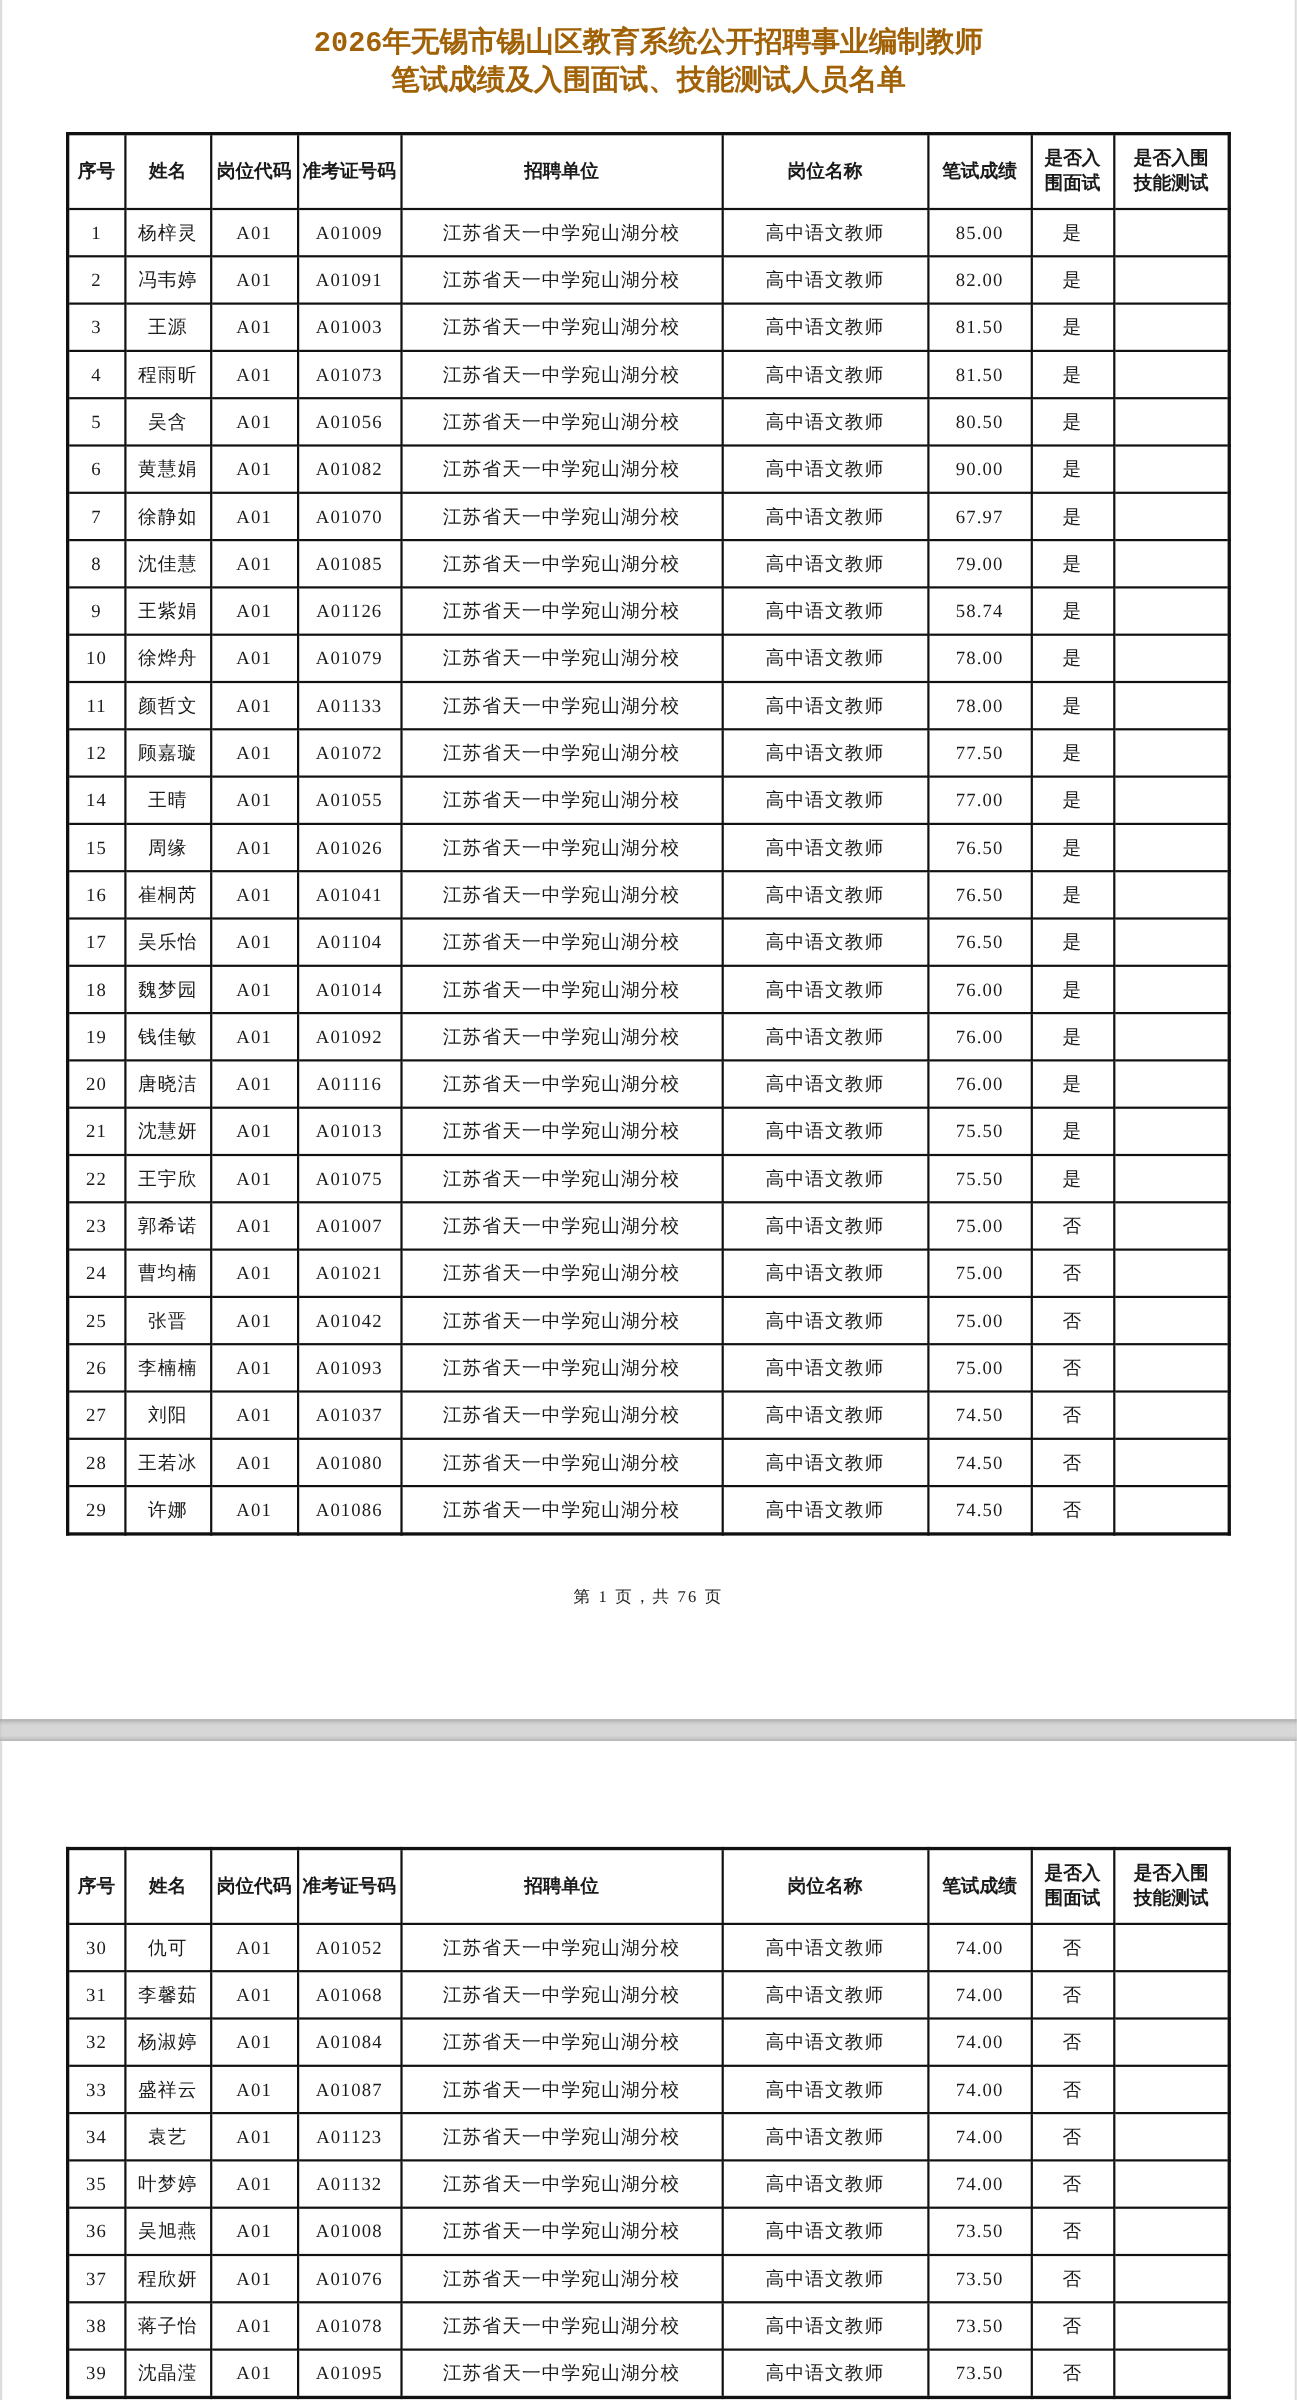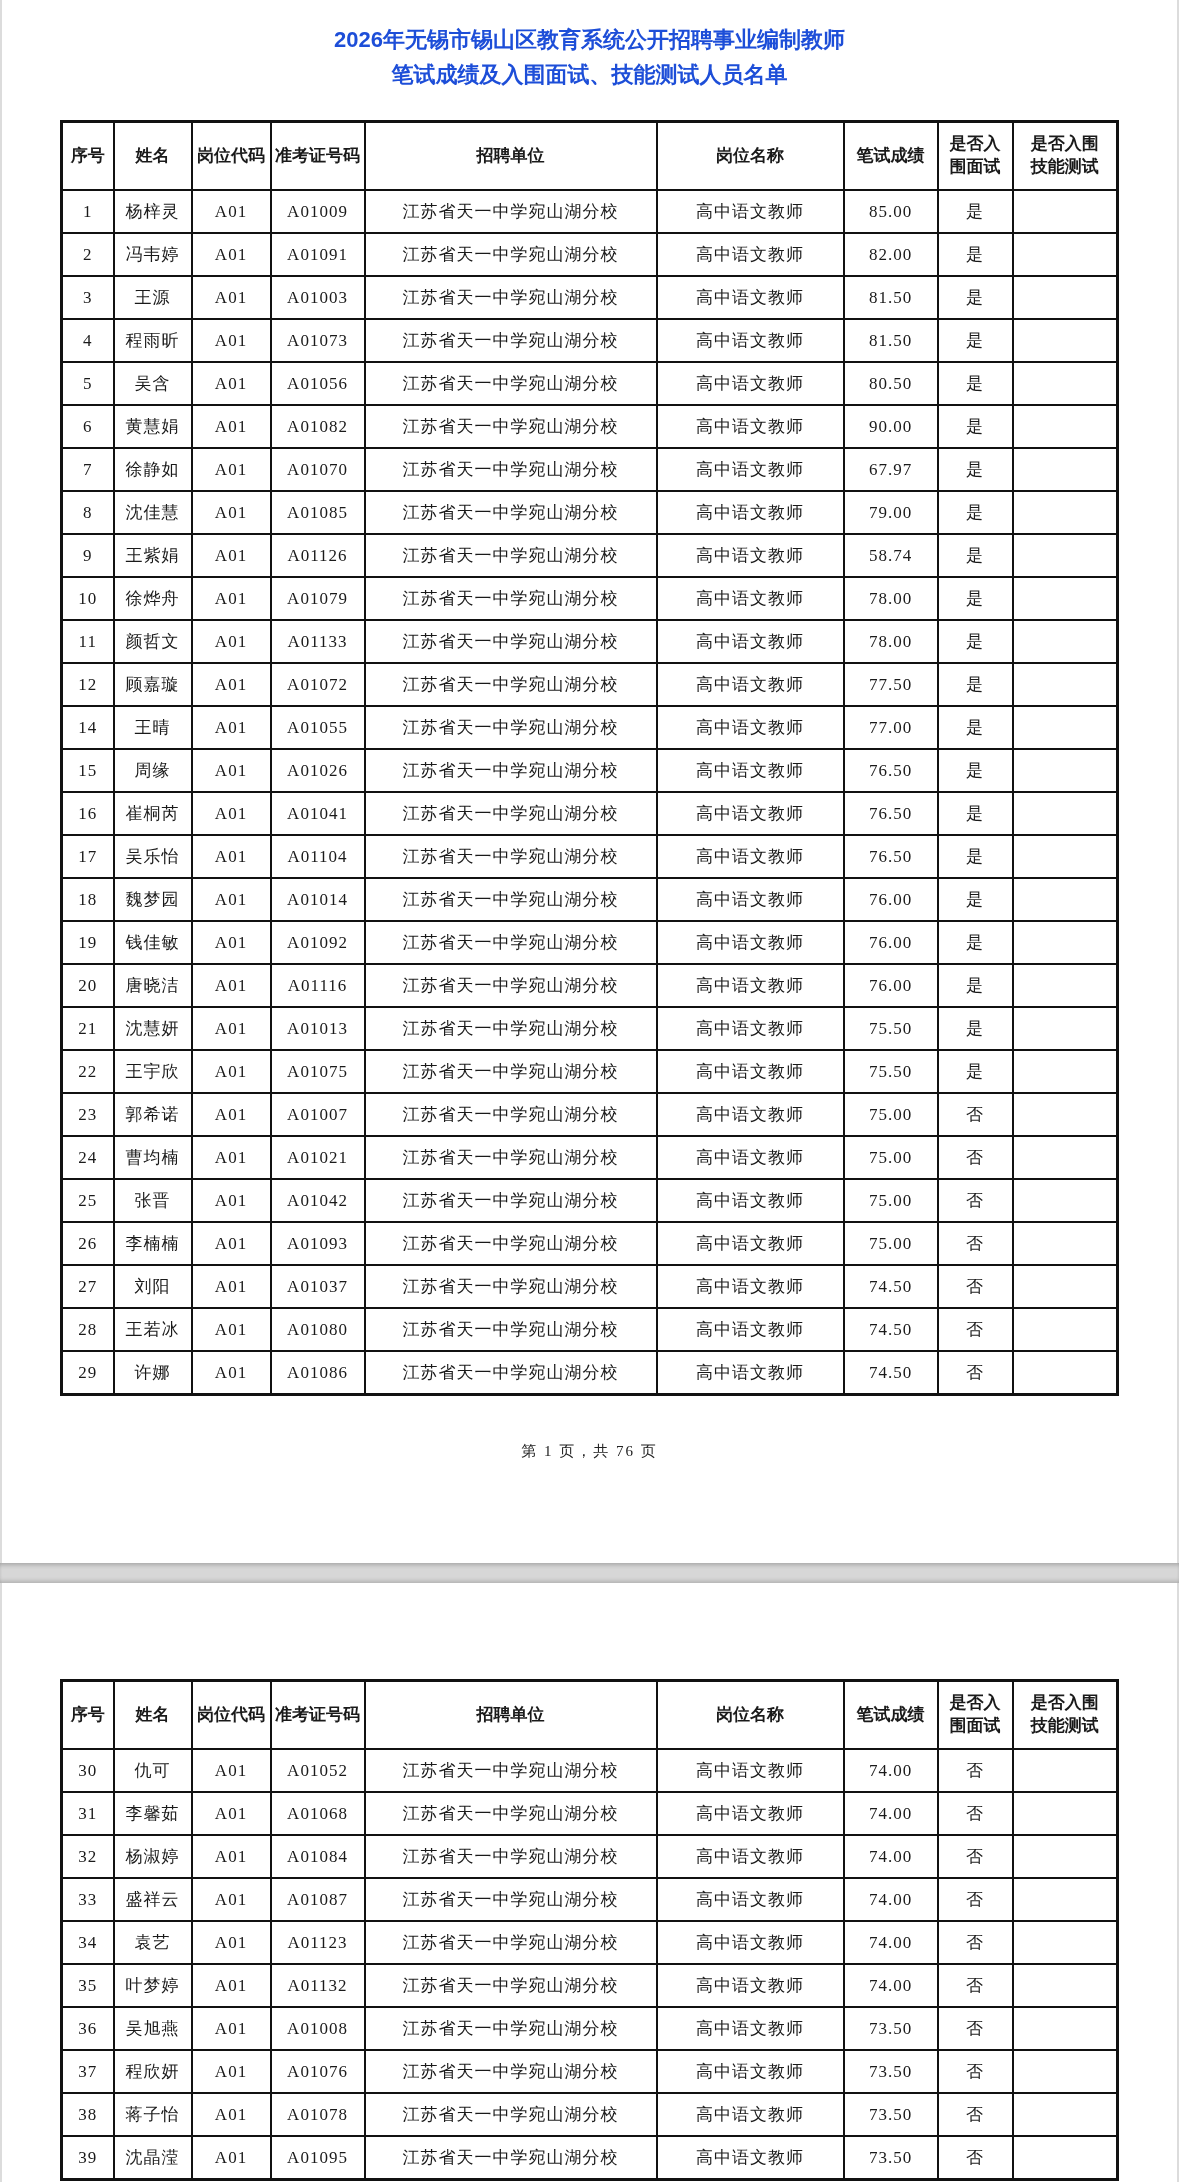--- a/index.html
+++ b/index.html
@@ -25,25 +25,25 @@
   .page-2 { height: 599px; padding-top: 96px; }
   .page-separator {
     height: 20px;
     background: #d7d7d7;
     box-shadow: inset 0 4px 4px -2px rgba(0,0,0,0.22),
                 inset 0 -4px 4px -2px rgba(0,0,0,0.18);
   }
   .doc-title {
     padding-top: 22px;
     text-align: center;
-    font-family: Liberation Sans, sans-serif;
+    font-family: Liberation Mono, monospace;
     font-weight: 700;
-    font-size: 22px;
+    font-size: 26px;
     line-height: 35px;
-    color: #1d4ed8;
+    color: #a16207;
   }
   table.results {
     border-collapse: collapse;
     table-layout: fixed;
     width: 1058px;
     margin-left: 58px;
     margin-top: 28px;
     border: 3px solid #111111;
   }
   .page-2 table.results { margin-top: 0; }

